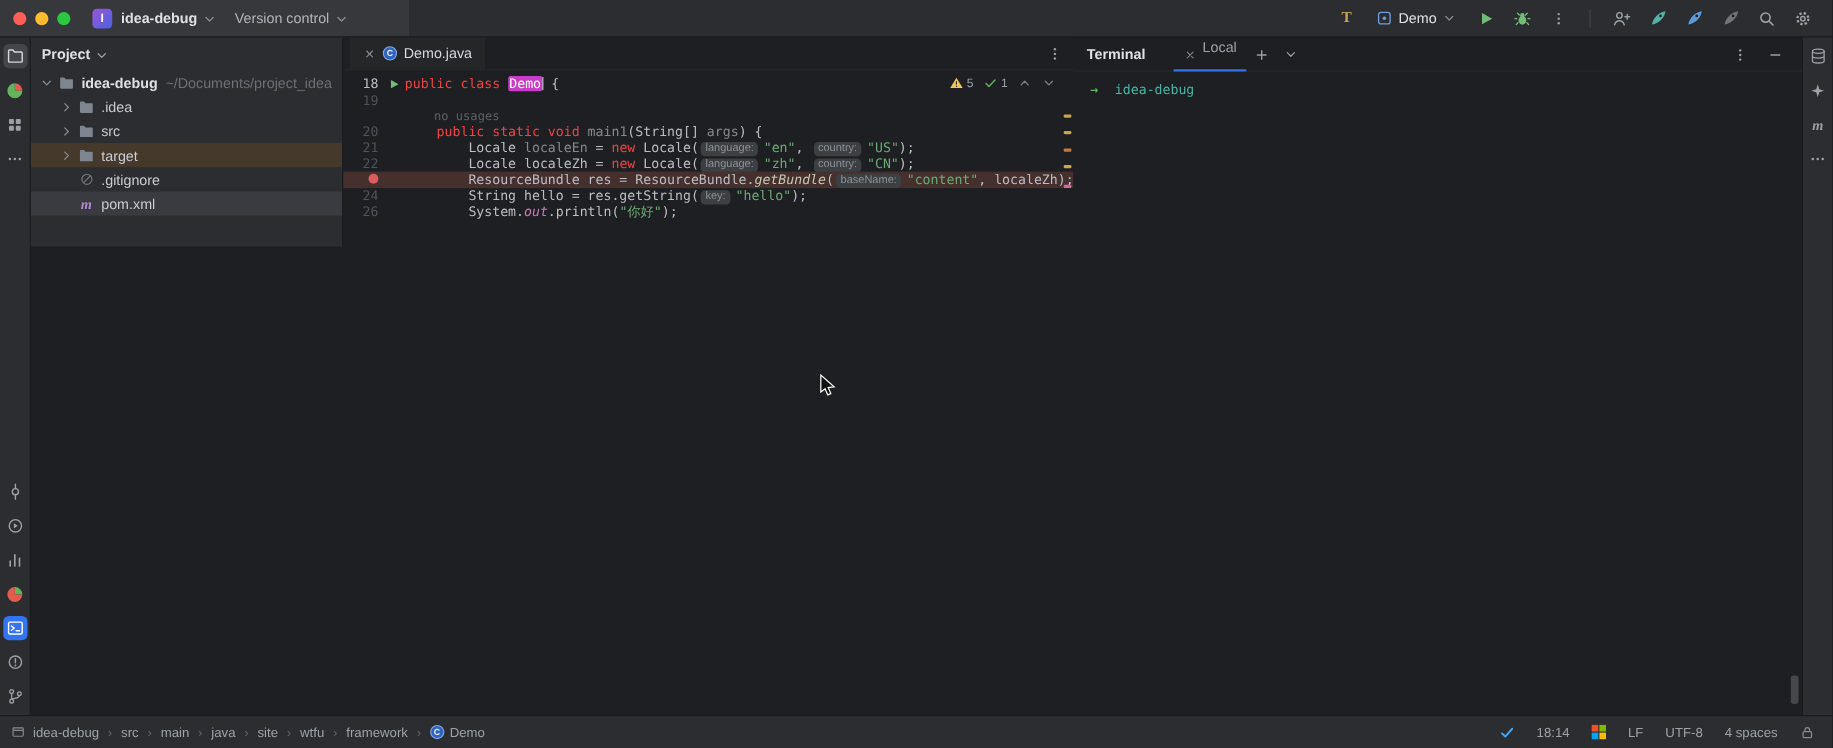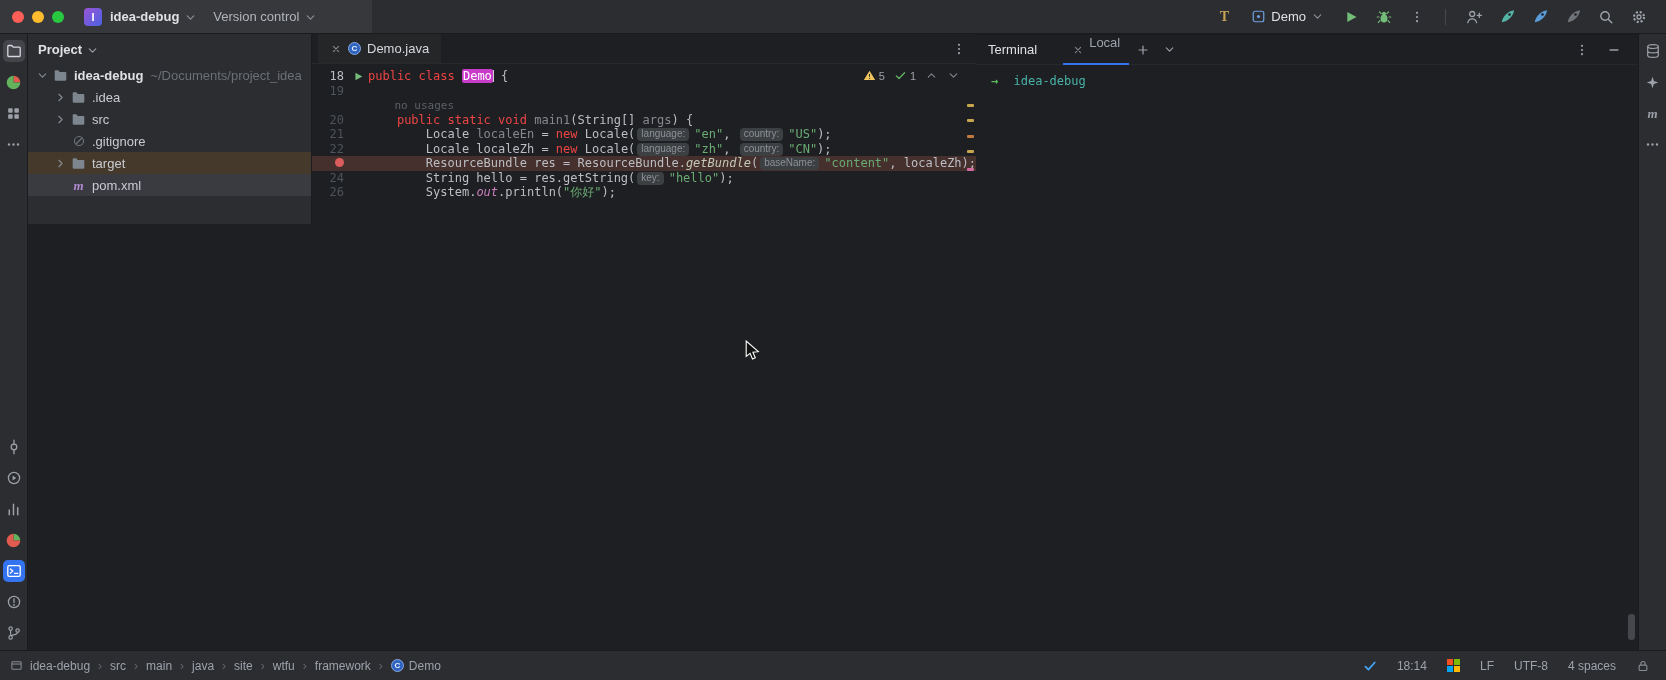--- a/index.html
+++ b/index.html
@@ -66,21 +66,21 @@
 .tk-hint{color:#5c6066;font-size:11px}
 .tk-inlay{display:inline-block;background:#3d4043;color:#8c9099;font-family:"Liberation Sans",sans-serif;font-size:10px;line-height:12px;padding:0 4px 1px;border-radius:4px;margin:0 5px 0 2px;vertical-align:1px}
 .tk-caret{display:inline-block;width:0;border-left:1px solid #ced0d6;height:12px;vertical-align:-2px}
 .inspect{position:absolute;top:5px;right:16px;display:flex;align-items:center;gap:9px;font-family:"Liberation Sans",sans-serif;font-size:11px;color:#9da0a8}
 .insp-item{display:inline-flex;align-items:center;gap:3px}
 .scroll-marks{position:absolute;top:0;bottom:0;right:2px;width:7px}
 .smark{position:absolute;left:0;width:7px;height:3px;border-radius:1px}
 
 .terminal{flex:1;background:#1e1f22;border-top:1px solid #1a1b1e;display:flex;flex-direction:column;position:relative;min-height:0}
 .term-header{height:30px;display:flex;align-items:center;padding:0 12px;gap:2px;border-bottom:1px solid #26282c;flex:none}
-.term-title{color:#dfe1e5;font-weight:400;margin-right:24px}
+.term-title{color:#dfe1e5;font-weight:700;margin-right:24px}
 .term-tab{height:100%;display:flex;gap:5px;padding:0 9px;color:#9da2aa;position:relative}
 .term-tab::after{content:"";position:absolute;left:0;right:0;bottom:-1px;height:2px;background:#3574f0}
 .term-btn{width:24px;height:24px;display:flex;align-items:center;justify-content:center;color:#9da0a8}
 .term-right{margin-left:auto;display:flex;gap:8px}
 .term-body{flex:1;padding:9px 15px;font-family:"DejaVu Sans Mono",monospace;font-size:12px}
 .prompt-arrow{color:#5eb95e;font-weight:bold}
 .prompt-text{color:#48b3a7;margin-left:8px}
 .term-scroll{position:absolute;right:3px;bottom:10px;width:7px;height:26px;border-radius:3px;background:#45474c}
 
 .statusbar{height:30px;background:#2b2d30;border-top:1px solid #1a1b1e;display:flex;align-items:center;padding:0 16px 0 10px;font-size:12px;color:#9da2ab}
@@ -323,42 +323,42 @@
                     <path d="M6 4l4 4-4 4" fill="none" stroke="currentColor" stroke-width="1.4" stroke-linecap="round" stroke-linejoin="round"></path>
                   </svg>
                 </span>
                 <span class="ti" data-icon="folder">
                   <svg width="15" height="15" viewBox="0 0 16 16">
                     <path d="M1.8 3.4c0-.5.4-.9.9-.9h3l1.5 1.7h6.1c.5 0 .9.4.9.9v7.5c0 .5-.4.9-.9.9H2.7c-.5 0-.9-.4-.9-.9z" fill="#7d858f"></path>
                   </svg>
                 </span>
                 <span class="tl">src</span>
               </div>
+              <div class="tree-row excluded" style="padding-left: 24px;">
+                <span class="tw" data-icon="chevron-right">
+                  <svg width="13" height="13" viewBox="0 0 16 16">
+                    <path d="M6 4l4 4-4 4" fill="none" stroke="currentColor" stroke-width="1.4" stroke-linecap="round" stroke-linejoin="round"></path>
+                  </svg>
+                </span>
+                <span class="ti" data-icon="folder">
+                  <svg width="15" height="15" viewBox="0 0 16 16">
+                    <path d="M1.8 3.4c0-.5.4-.9.9-.9h3l1.5 1.7h6.1c.5 0 .9.4.9.9v7.5c0 .5-.4.9-.9.9H2.7c-.5 0-.9-.4-.9-.9z" fill="#7d858f"></path>
+                  </svg>
+                </span>
+                <span class="tl">target</span>
+              </div>
               <div class="tree-row" style="padding-left: 24px;">
                 <span class="tw"></span>
                 <span class="ti" data-icon="ignored">
                   <svg width="14" height="14" viewBox="0 0 16 16">
                     <circle cx="8" cy="8" r="5.2" fill="none" stroke="#6f737a" stroke-width="1.3"></circle>
                     <path d="M4.6 11.4l6.8-6.8" stroke="#6f737a" stroke-width="1.3"></path>
                   </svg>
                 </span>
                 <span class="tl">.gitignore</span>
-              </div>
-              <div class="tree-row excluded" style="padding-left: 24px;">
-                <span class="tw" data-icon="chevron-right">
-                  <svg width="13" height="13" viewBox="0 0 16 16">
-                    <path d="M6 4l4 4-4 4" fill="none" stroke="currentColor" stroke-width="1.4" stroke-linecap="round" stroke-linejoin="round"></path>
-                  </svg>
-                </span>
-                <span class="ti" data-icon="folder">
-                  <svg width="15" height="15" viewBox="0 0 16 16">
-                    <path d="M1.8 3.4c0-.5.4-.9.9-.9h3l1.5 1.7h6.1c.5 0 .9.4.9.9v7.5c0 .5-.4.9-.9.9H2.7c-.5 0-.9-.4-.9-.9z" fill="#7d858f"></path>
-                  </svg>
-                </span>
-                <span class="tl">target</span>
               </div>
               <div class="tree-row selected" style="padding-left: 24px;">
                 <span class="tw"></span>
                 <span class="ti" data-icon="maven">
                   <span class="maven-m">m</span>
                 </span>
                 <span class="tl">pom.xml</span>
               </div>
             </div>
         </aside>

